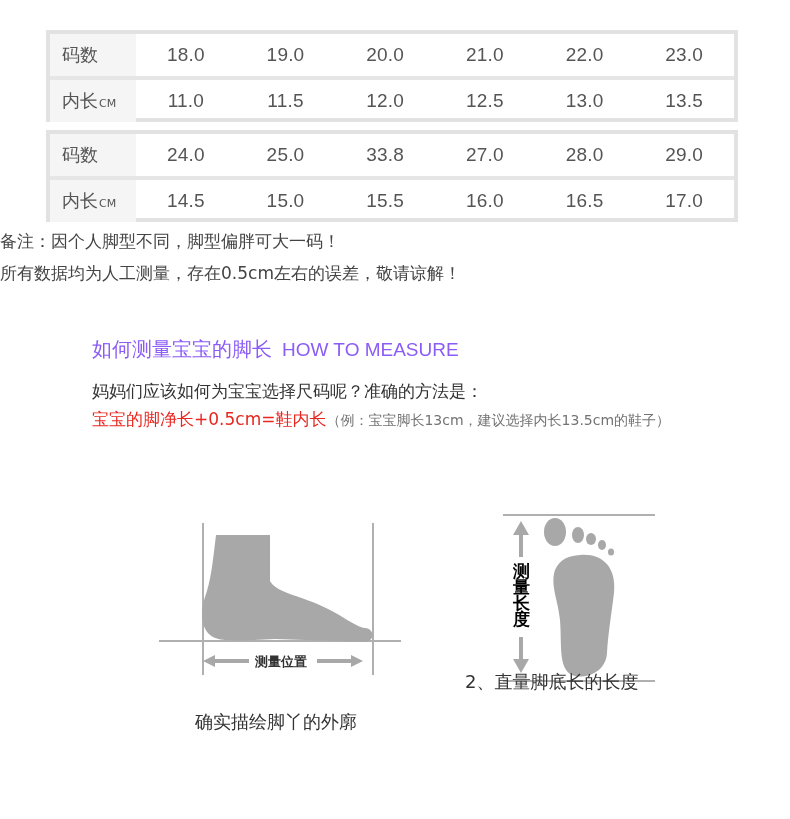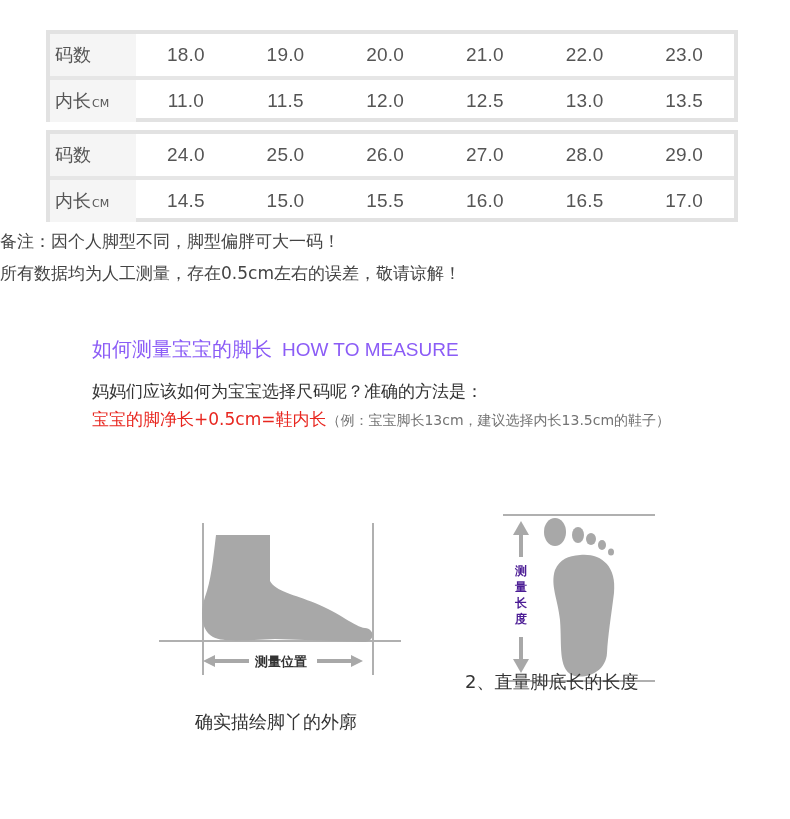--- a/index.html
+++ b/index.html
@@ -3,21 +3,21 @@
 <meta charset="utf-8">
 <style>
   html, body { margin:0; padding:0; background:#ffffff; }
   body { width:790px; height:819px; position:relative; overflow:hidden;
          font-family:"DejaVu Sans","Liberation Sans",sans-serif; color:#333; }
   .size-table { position:absolute; left:46px; width:692px; height:92px;
                 border:4px solid #e2e2e2; box-sizing:border-box; background:#fff; }
   .size-table .row { display:flex; height:42px; align-items:center; }
   .size-table .row.first { border-bottom:4px solid #e6e6e6; }
   .size-table .label { width:86px; height:100%; background:#f5f5f5; display:flex; align-items:center;
-                       padding-left:5px; box-sizing:border-box; font-size:18px; color:#555; }
+                       padding-left:12px; box-sizing:border-box; font-size:18px; color:#555; }
   .size-table .label .unit { font-size:11px; margin-left:1px; margin-top:4px; }
   .size-table .cell { flex:1; text-align:center; font-size:19px; color:#555;
                       font-family:"Liberation Sans","DejaVu Sans",sans-serif; letter-spacing:0.2px; }
   #table1 { top:30px; }
   #table2 { top:130px; }
   .note { position:absolute; left:0; width:790px; font-size:17px; color:#444; }
   #note1 { top:230px; }
   #note2 { top:262px; }
   .title { position:absolute; left:92px; top:336px; font-size:20px; color:#8b5cf6; }
   .title .en { font-family:"Liberation Sans",sans-serif; font-size:19px; margin-left:10px; }
@@ -52,21 +52,21 @@
     <div class="cell">13.0</div>
     <div class="cell">13.5</div>
   </div>
 </div>
 
 <div class="size-table" id="table2">
   <div class="row first">
     <div class="label">码数</div>
     <div class="cell">24.0</div>
     <div class="cell">25.0</div>
-    <div class="cell">26.0</div>
+    <div class="cell">33.8</div>
     <div class="cell">27.0</div>
     <div class="cell">28.0</div>
     <div class="cell">29.0</div>
   </div>
   <div class="row">
     <div class="label">
       <span>内长</span>
         <span class="unit">CM</span>
     </div>
     <div class="cell">14.5</div>
@@ -111,19 +111,19 @@
     <ellipse cx="78" cy="30" rx="6" ry="8" fill="#a8a8a8"></ellipse>
     <ellipse cx="91" cy="34" rx="5" ry="6" fill="#a8a8a8"></ellipse>
     <ellipse cx="102" cy="40" rx="4" ry="5" fill="#a8a8a8"></ellipse>
     <ellipse cx="111" cy="47" rx="3" ry="3.5" fill="#a8a8a8"></ellipse>
     <path d="M80 50 C100 48 117 60 114 88 C111 112 108 130 107 148 C106 168 84 175 72 170 C58 163 62 140 60 115 C58 95 50 80 55 65 C60 54 68 51 80 50 Z" fill="#a8a8a8"></path>
     <polygon points="21,16 13,30 29,30" fill="#a8a8a8"></polygon>
     <rect x="19" y="30" width="4" height="22" fill="#a8a8a8"></rect>
     <polygon points="21,168 13,154 29,154" fill="#a8a8a8"></polygon>
     <rect x="19" y="132" width="4" height="22" fill="#a8a8a8"></rect>
   </svg>
-  <div style="position:absolute; left:13px; top:58px; width:16px; font-size:12px; line-height:16px; color:#4c1d95; font-weight:bold; text-align:center;">测量长度</div>
+  <div style="position:absolute; left:13px; top:58px; width:16px; font-size:17px; line-height:16px; color:#000000; font-weight:bold; text-align:center;">测量长度</div>
 </div>
 
 <div class="caption" style="left:162px; top:706px;">
   <div style="padding-left:33px;">确实描绘脚丫的外廓</div>
 </div>
 <div class="caption" style="left:465px; top:666px;">2、直量脚底长的长度</div>
 
 </body></html>

